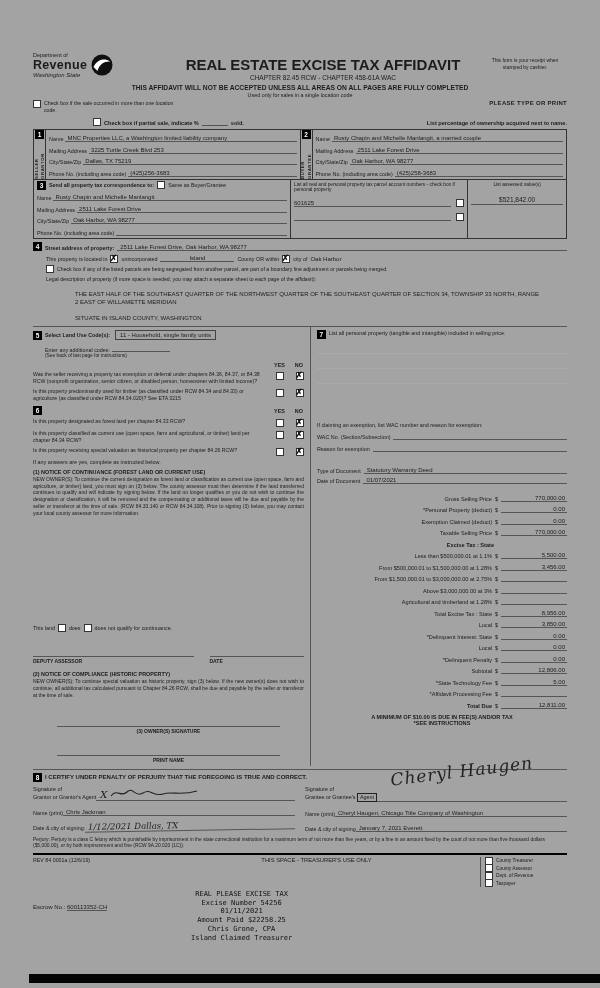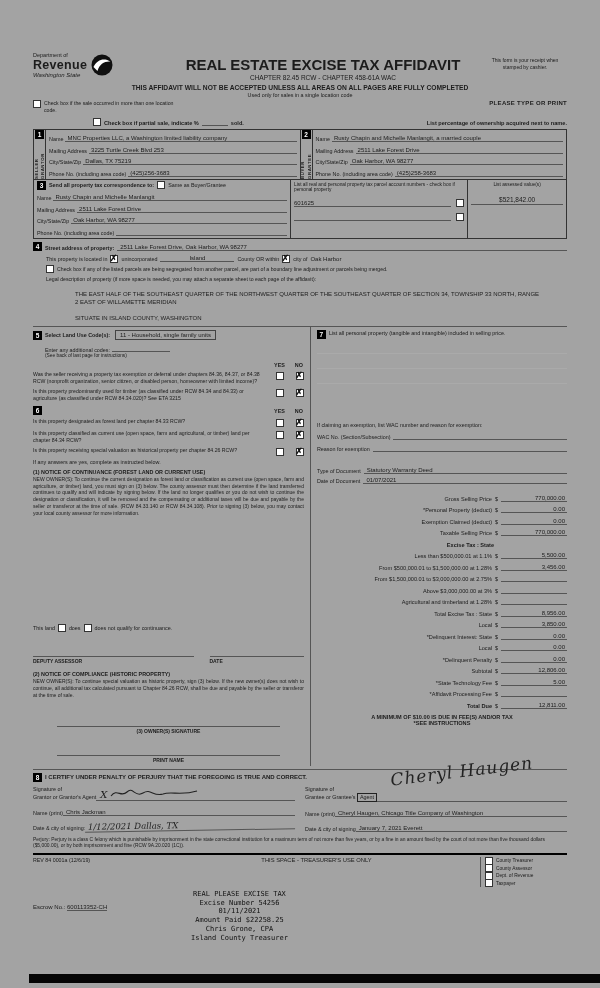--- a/index.html
+++ b/index.html
@@ -615,20 +615,20 @@
       <div class="escrow">
         <span>Escrow No.:</span>
         <span class="ul">600113352-CH</span>
       </div>
       <div class="stamp">
         <div>REAL PLEASE EXCISE TAX</div>
         <div>Excise Number 54256</div>
         <div>01/11/2021</div>
         <div>Amount Paid $22258.25</div>
         <div>Chris Grone, CPA</div>
-        <div>Island County Treasurer</div>
+        <div>Island Claimed Treasurer</div>
       </div>
     </div>
   </div>
  </div>
 
  <div class="botbar"></div>
 </div>
 
 </body></html>

